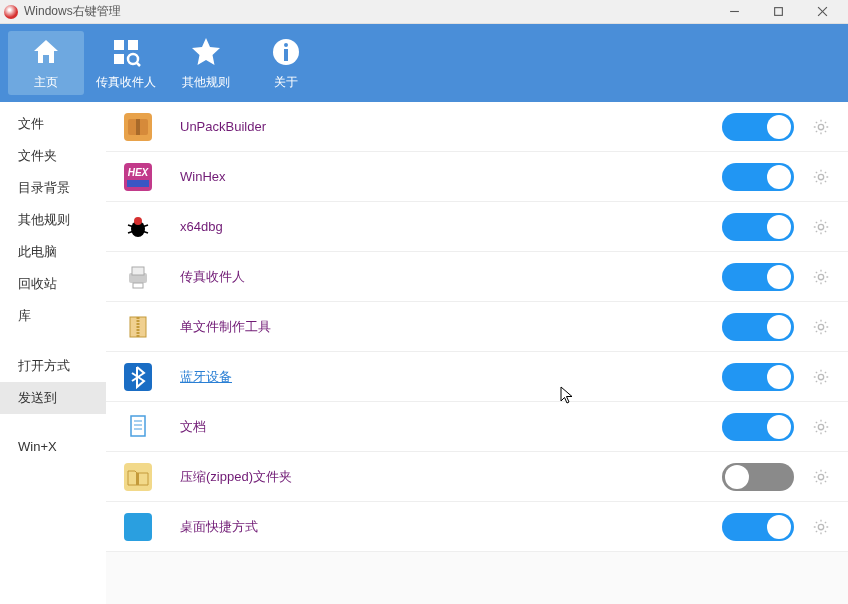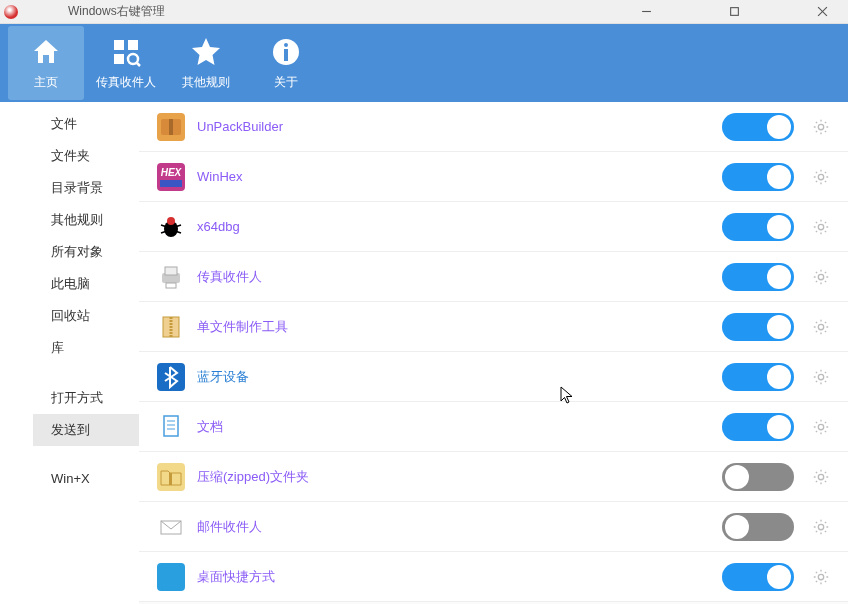--- a/index.html
+++ b/index.html
@@ -1,39 +1,39 @@
 <!DOCTYPE html>
 <html><head>
 <meta charset="utf-8">
 <style>
 * { margin: 0; padding: 0; box-sizing: border-box; font-family: "Microsoft YaHei", sans-serif; }
 body { width: 848px; height: 604px; background: #fff; overflow: hidden; }
 
-.titlebar { height: 24px; background: #f0f0f0; display: flex; align-items: center; padding: 0 4px; font-size: 12px; color: #555; border-bottom: 1px solid #e0e0e0; gap: 44px; }
+.titlebar { height: 24px; background: #f0f0f0; display: flex; align-items: center; padding: 0 4px; font-size: 12px; color: #555; border-bottom: 1px solid #e0e0e0; }
 .titlebar-icon { width: 14px; height: 14px; margin-right: 6px; border-radius: 50%; background: radial-gradient(circle at 40% 35%, #fff 8%, #d63030 60%); }
 .titlebar-spacer { flex: 1; }
 .titlebar-btn { width: 44px; height: 24px; display: flex; align-items: center; justify-content: center; color: #555; cursor: pointer; }
 .titlebar-btn svg { width: 11px; height: 11px; }
 
 .toolbar { height: 78px; background: #4a8ed8; display: flex; align-items: center; padding: 0 8px; gap: 4px; }
-.toolbar-item { width: 76px; height: 74px; display: flex; flex-direction: column; align-items: center; justify-content: center; color: #fff; font-size: 12px; cursor: pointer; gap: 6px; }
+.toolbar-item { width: 76px; height: 64px; display: flex; flex-direction: column; align-items: center; justify-content: center; color: #fff; font-size: 12px; cursor: pointer; gap: 6px; }
 .toolbar-item.active { background: #6ea8e0; border-radius: 3px; }
 .toolbar-item .ticon { width: 32px; height: 32px; }
 
-.content { display: flex; height: calc(604px - 24px - 78px); padding-left: 33px; }
+.content { display: flex; height: calc(604px - 24px - 78px); }
 .sidebar { width: 106px; background: #fff; padding: 6px 0; overflow-y: auto; font-size: 13px; color: #333; }
 .sidebar-item { padding: 7px 18px; cursor: pointer; }
 .sidebar-item.active { background: #e8e8e8; font-weight: 500; }
 .sidebar-gap { height: 18px; }
 
 .main { flex: 1; background: #fafafa; overflow-y: scroll; }
 .row { display: flex; align-items: center; height: 50px; padding: 0 14px 0 18px; border-bottom: 1px solid #eee; background: #fff; }
-.row.highlight .row-label { color: #2a7fd4; }
-.row-icon { width: 28px; height: 28px; margin-right: 12px; display: flex; align-items: center; justify-content: center; border-radius: 4px; }
-.row-label { flex: 1; font-size: 13px; color: #8b5cf6; }
+.row.highlight .row-label { color: #2a7fd4; text-decoration: underline; }
+.row-icon { width: 28px; height: 28px; margin-right: 28px; display: flex; align-items: center; justify-content: center; border-radius: 4px; }
+.row-label { flex: 1; font-size: 13px; color: #701a75; }
 .toggle { width: 72px; height: 28px; border-radius: 14px; background: #8a8a8a; position: relative; cursor: pointer; margin-right: 14px; }
 .toggle.on { background: #2196f3; }
 .toggle-knob { position: absolute; top: 2px; width: 24px; height: 24px; border-radius: 50%; background: #fff; left: 3px; transition: left .15s; }
 .toggle.on .toggle-knob { left: 45px; }
 .gear { width: 26px; height: 26px; color: #bcbcbc; cursor: pointer; display: flex; align-items: center; justify-content: center; }
 .gear svg { width: 18px; height: 18px; }
 
 .main::-webkit-scrollbar { width: 14px; }
 .main::-webkit-scrollbar-track { background: #f0f0f0; }
 .main::-webkit-scrollbar-thumb { background: #c8c8c8; border-radius: 2px; }
@@ -97,21 +97,20 @@
       <span>关于</span>
     </div>
   </div>
 
 <div class="content">
   <div class="sidebar" id="sidebar">
       <div class="sidebar-item">文件</div>
       <div class="sidebar-item">文件夹</div>
       <div class="sidebar-item">目录背景</div>
       <div class="sidebar-item">其他规则</div>
-      <div class="sidebar-item">所有对象</div>
       <div class="sidebar-item">此电脑</div>
       <div class="sidebar-item">回收站</div>
       <div class="sidebar-item">库</div>
       <div class="sidebar-gap"></div>
       <div class="sidebar-item">打开方式</div>
       <div class="sidebar-item active">发送到</div>
       <div class="sidebar-gap"></div>
       <div class="sidebar-item">Win+X</div>
     </div>
   <div class="main" id="main">
@@ -259,38 +258,20 @@
           <div class="toggle-knob"></div>
         </div>
         <div class="gear">
           <svg viewBox="0 0 20 20" fill="none" stroke="currentColor" stroke-width="1.5">
             <circle cx="10" cy="10" r="3"></circle>
             <path d="M10 2 L10 4 M10 16 L10 18 M2 10 L4 10 M16 10 L18 10 M4.3 4.3 L5.7 5.7 M14.3 14.3 L15.7 15.7 M4.3 15.7 L5.7 14.3 M14.3 5.7 L15.7 4.3"></path>
           </svg>
         </div>
       </div>
       <div class="row">
-        <div class="row-icon" style="background:transparent;color:#888">
-          <svg viewBox="0 0 28 28">
-            <rect x="4" y="8" width="20" height="13" fill="#fff" stroke="#aaa"></rect>
-            <path d="M4 8 L14 16 L24 8" fill="none" stroke="#aaa"></path>
-          </svg>
-        </div>
-        <div class="row-label">邮件收件人</div>
-        <div class="toggle ">
-          <div class="toggle-knob"></div>
-        </div>
-        <div class="gear">
-          <svg viewBox="0 0 20 20" fill="none" stroke="currentColor" stroke-width="1.5">
-            <circle cx="10" cy="10" r="3"></circle>
-            <path d="M10 2 L10 4 M10 16 L10 18 M2 10 L4 10 M16 10 L18 10 M4.3 4.3 L5.7 5.7 M14.3 14.3 L15.7 15.7 M4.3 15.7 L5.7 14.3 M14.3 5.7 L15.7 4.3"></path>
-          </svg>
-        </div>
-      </div>
-      <div class="row">
         <div class="row-icon" style="background:#2a9fe0;color:#fff">
           <svg viewBox="0 0 28 28">
             <rect x="3" y="6" width="22" height="16" fill="#2a9fe0"></rect>
           </svg>
         </div>
         <div class="row-label">桌面快捷方式</div>
         <div class="toggle on">
           <div class="toggle-knob"></div>
         </div>
         <div class="gear">

